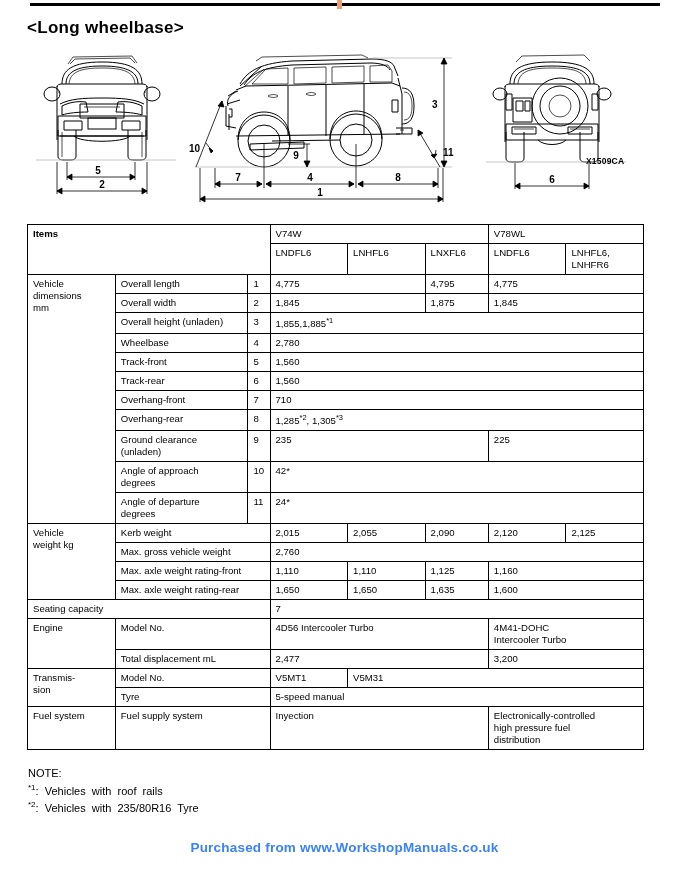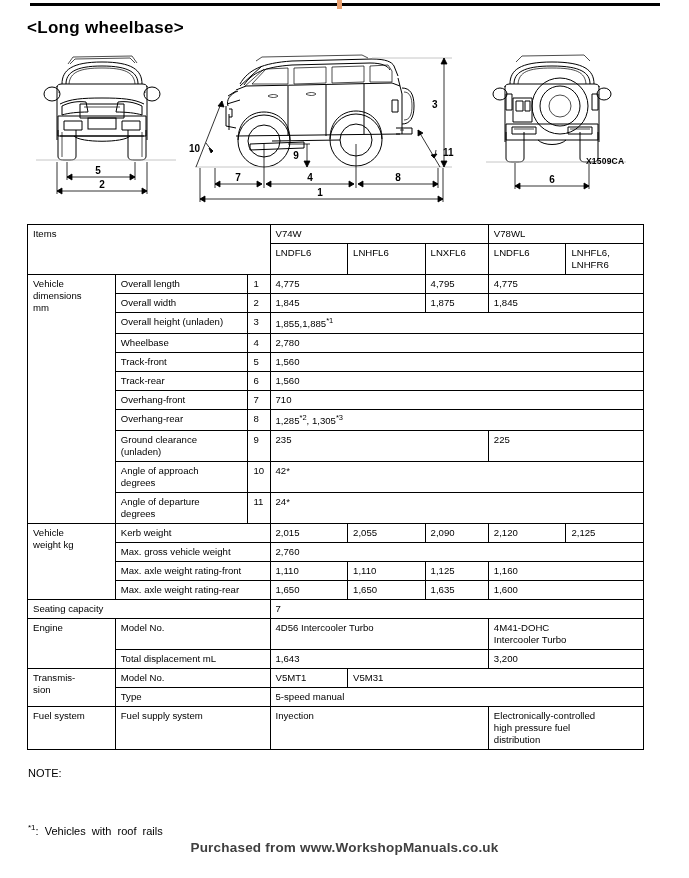--- a/index.html
+++ b/index.html
@@ -62,28 +62,28 @@
   td.c4 { width: 76px; }
   td.c5 { width: 76px; }
   td.tall { height: 30px; }
   sup { font-size: 7.5px; vertical-align: super; }
 
   
   .notes {
     position: absolute; left: 28px; top: 766px;
     font-size: 11px; line-height: 1.42;
   }
-  .notes .nrow { white-space: pre; margin-top: 40px; }
+  .notes .nrow { white-space: pre; }
   .notes sup { font-size: 8px; }
 
   .watermark {
     position: absolute; left: 0; top: 840px; width: 689px;
     text-align: center;
     font-size: 13.5px; font-weight: bold;
-    color: #404040;
+    color: #3b82f6;
     letter-spacing: .2px;
   }
 </style>
 </head>
 <body>
 
 <div class="top-rule"></div>
 <div class="top-mark"></div>
 
 <div class="page-title">&lt;Long wheelbase&gt;</div>
@@ -323,21 +323,21 @@
   <text class="calloutTxt" x="552" y="139" text-anchor="middle">6</text>
 
 </svg>
 </div>
 
 <div class="fig-code">X1509CA</div>
 
 <table class="spec">
   <tbody>
     <tr>
-      <td class="grp" rowspan="2" colspan="3" style="height:32px;">Items</td>
+      <td class="grp" rowspan="2" colspan="3" style="height:32px;font-weight:bold;">Items</td>
       <td colspan="3">V74W</td>
       <td colspan="2">V78WL</td>
     </tr>
     <tr>
       <td class="c1">LNDFL6</td>
       <td class="c2">LNHFL6</td>
       <td class="c3">LNXFL6</td>
       <td class="c4">LNDFL6</td>
       <td class="c5">
         <span>LNHFL6,</span><br>
@@ -474,36 +474,36 @@
       <td class="itm" colspan="2">Model No.</td>
       <td colspan="3">4D56 Intercooler Turbo</td>
       <td colspan="2">
         <span>4M41-DOHC</span><br>
         <span>Intercooler Turbo</span>
       </td>
     </tr>
 
     <tr>
       <td class="itm" colspan="2">Total displacement mL</td>
-      <td colspan="3">1,643</td>
+      <td colspan="3">2,477</td>
       <td colspan="2">3,200</td>
     </tr>
 
     <tr>
       <td class="grp" rowspan="2">
         <span>Transmis-</span><br>
         <span>sion</span>
       </td>
       <td class="itm" colspan="2">Model No.</td>
       <td>V5MT1</td>
       <td colspan="4">V5M31</td>
     </tr>
 
     <tr>
-      <td class="itm" colspan="2">Type</td>
+      <td class="itm" colspan="2">Tyre</td>
       <td colspan="5">5-speed manual</td>
     </tr>
 
     <tr>
       <td class="grp">Fuel system</td>
       <td class="itm" colspan="2">Fuel supply system</td>
       <td colspan="3">Inyection</td>
       <td colspan="2">
         <span>Electronically-controlled</span><br>
         <span>high pressure fuel</span><br>

